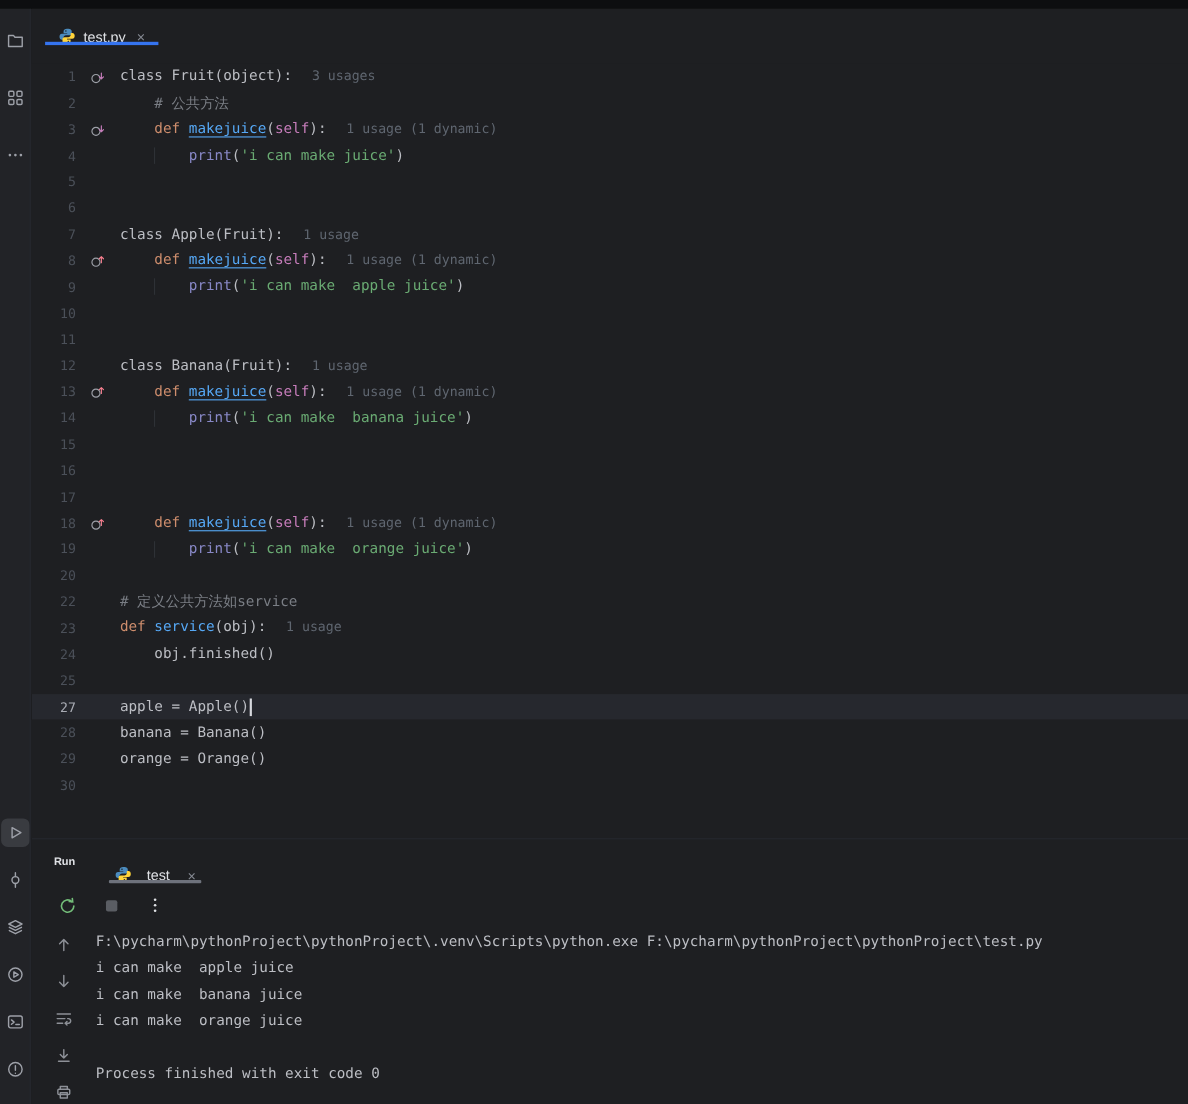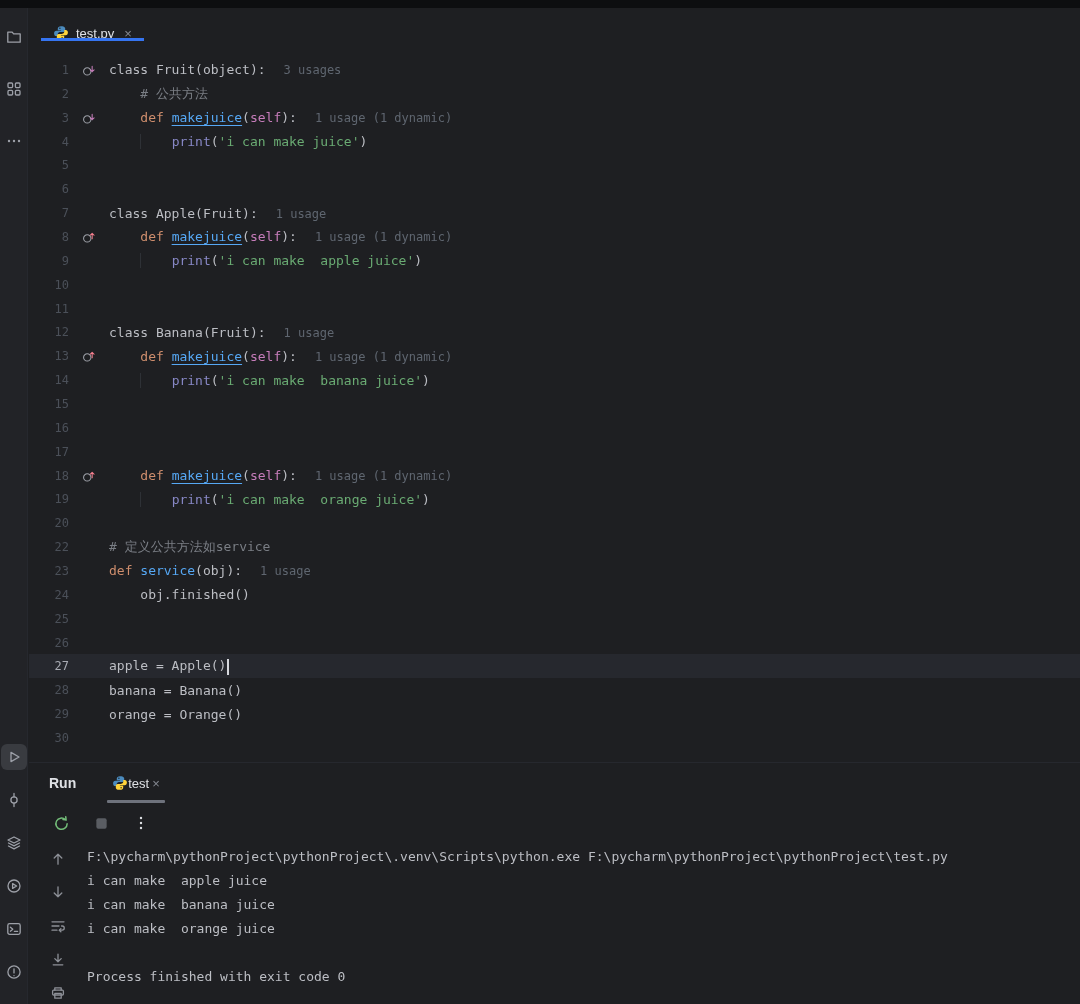--- a/index.html
+++ b/index.html
@@ -48,22 +48,22 @@
   .tk-str{color:var(--code-string,#6aab73)}
   .tk-com{color:var(--code-comment,#7a7e85)}
   .tk-blt{color:var(--code-builtin,#8888c6)}
   .tk-hint{color:var(--hint-text,#5f6670);margin-left:18px;font-size:12px}
   .caret{display:inline-block;width:2px;height:16px;background:var(--caret,#d6d8dd);vertical-align:middle;margin-left:1px}
 
   
   #runpanel{position:absolute;top:754px;left:0;right:0;bottom:0;background:var(--window-bg,#1e1f22);
             border-top:1px solid var(--panel-border,#26282e)}
   #runheader{height:40px;display:flex;align-items:stretch;padding-left:20px}
-  .run-title{display:flex;align-items:center;font-weight:bold;font-size:14px;color:#dfe1e5;margin-right:26px}
-  .run-tab{display:flex;align-items:center;gap:0;padding:0 10px;position:relative;font-size:13px;color:#dfe1e5}
+  .run-title{display:flex;align-items:center;font-weight:bold;font-size:10px;color:#dfe1e5;margin-right:26px}
+  .run-tab{display:flex;align-items:flex-end;gap:13px;padding:0 10px;position:relative;font-size:13px;color:#dfe1e5}
   .run-tab::after{content:"";position:absolute;left:5px;right:5px;bottom:0;height:3px;border-radius:1px;
                   background:var(--tab-underline-inactive,#6e727c)}
   #runtoolbar{height:40px;display:flex;align-items:center;gap:16px;padding-left:20px}
   .tb-item{display:grid;place-items:center;width:24px;height:24px;border-radius:4px}
   .tb-rerun{color:var(--rerun-green,#73bd79)}
   .tb-stop{color:var(--stop-disabled,#5a5d63)}
   #consolewrap{position:absolute;top:80px;left:0;right:0;bottom:0;display:flex}
   #rail{flex:none;width:58px;display:flex;flex-direction:column;align-items:center;gap:12px;padding-top:5px}
   .rail-item{display:grid;place-items:center;width:22px;height:22px;color:#8d9097}
   #console{flex:1;padding-top:2px;white-space:pre;overflow:hidden;
@@ -322,25 +322,20 @@
         <div class="ed-line">
           <span class="ln mono">24</span>
           <span class="gut"></span>
           <span class="code"><span class="tk-plain">    obj.finished()</span></span>
         </div>
         <div class="ed-line">
           <span class="ln mono">25</span>
           <span class="gut"></span>
           <span class="code"></span>
         </div>
-        <div class="ed-line">
-          <span class="ln mono">26</span>
-          <span class="gut"></span>
-          <span class="code"></span>
-        </div>
         <div class="ed-line current">
           <span class="ln mono">27</span>
           <span class="gut"></span>
           <span class="code"><span class="tk-plain">apple = Apple()</span><span class="caret"></span></span>
         </div>
         <div class="ed-line">
           <span class="ln mono">28</span>
           <span class="gut"></span>
           <span class="code"><span class="tk-plain">banana = Banana()</span></span>
         </div>

